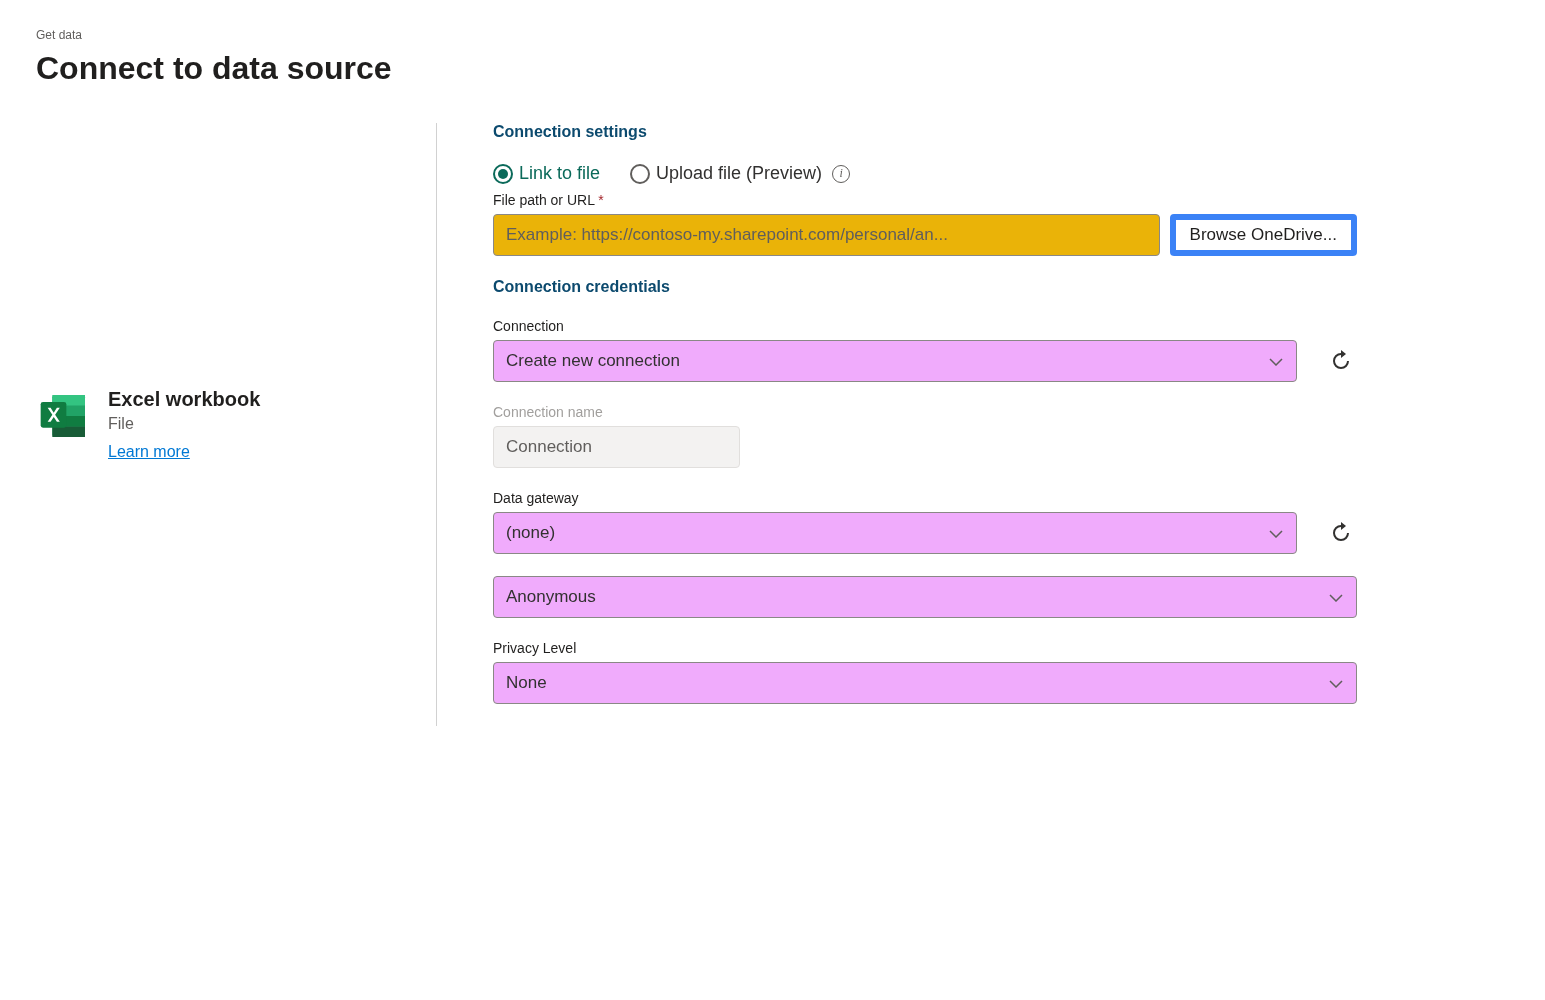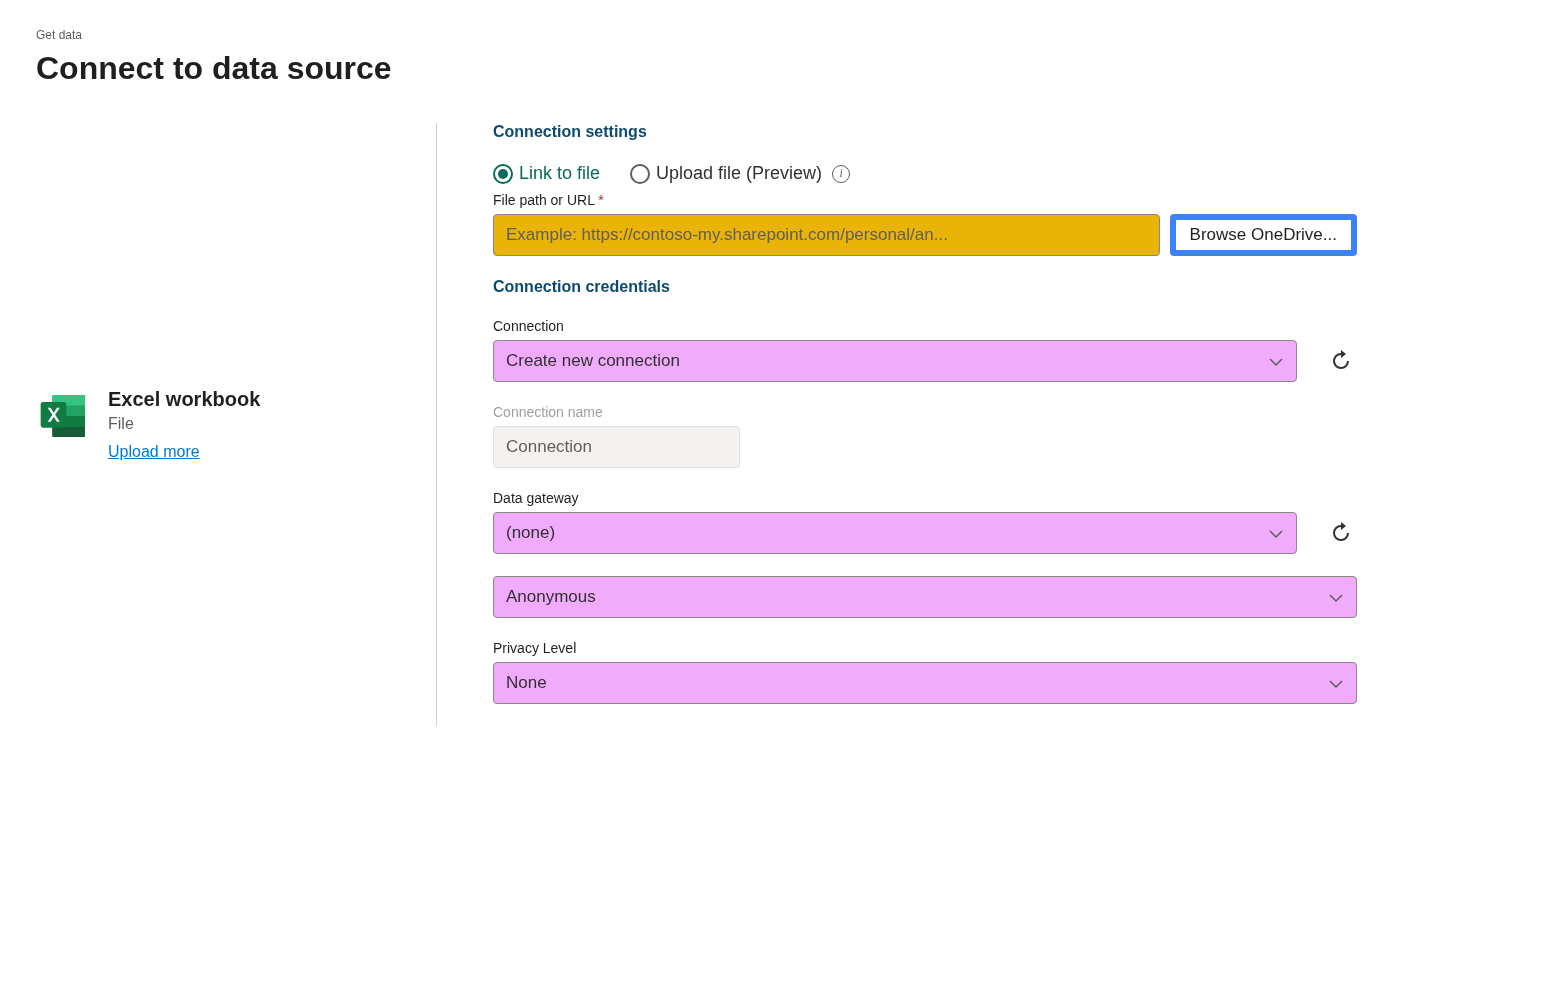--- a/index.html
+++ b/index.html
@@ -240,21 +240,21 @@
           <rect x="14" y="6" width="28" height="9" fill="#33c481"></rect>
           <rect x="14" y="24" width="28" height="9" fill="#107c41"></rect>
           <rect x="14" y="33" width="28" height="9" rx="0" fill="#185c37"></rect>
           <rect x="4" y="12" width="22" height="22" rx="2" fill="#107c41"></rect>
           <path d="M10 17 L14 23 L10 29 L12.5 29 L15.2 24.8 L17.9 29 L20.4 29 L16.4 23 L20.4 17 L17.9 17 L15.2 21.2 L12.5 17 Z" fill="#ffffff"></path>
         </svg>
       </span>
       <div class="connector-info">
         <div class="connector-title">Excel workbook</div>
         <div class="connector-subtitle">File</div>
-        <a class="learn-more">Upload more</a>
+        <a class="learn-more">Learn more</a>
       </div>
     </div>
   </div>
 
   <div class="divider"></div>
 
   <div class="right-panel">
     <h2 class="section-heading">Connection settings</h2>
 
     <div class="radio-group">

